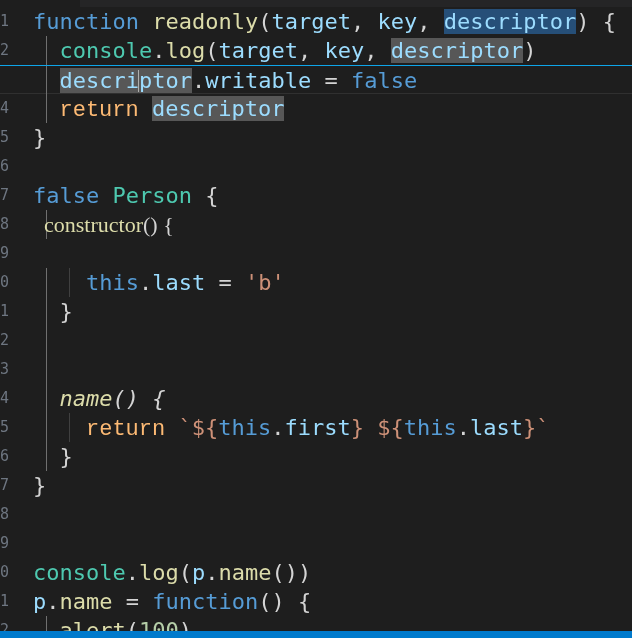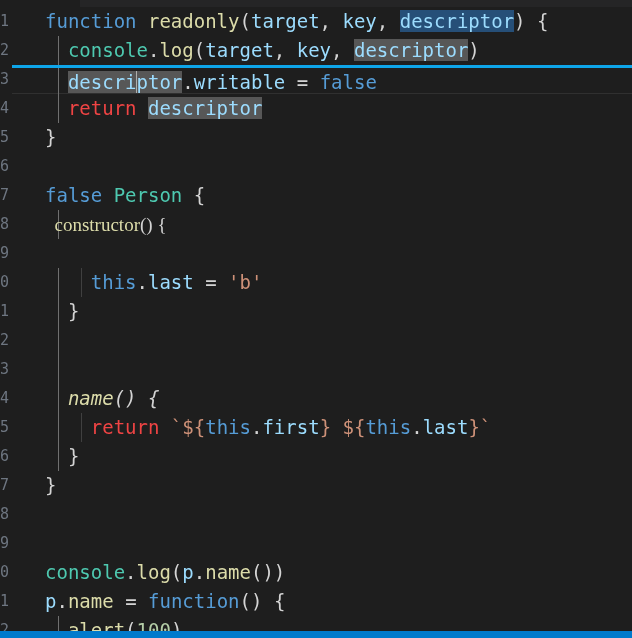--- a/index.html
+++ b/index.html
@@ -19,55 +19,55 @@
   }
   #gutter{
     position:absolute;left:0;top:0;width:22px;height:631px;
     background:#1e1e1e;
   }
   #code-surface{
     position:absolute;left:0;top:0;right:0;height:631px;
     overflow:hidden;
   }
   .line{
-    position:absolute;left:12px;right:0;height:29px;
+    position:absolute;left:0;right:0;height:29px;
     white-space:pre;
-    font-size:19px;
+    font-size:22px;
     line-height:29px;
     color:#d4d4d4;
     letter-spacing:0px;
   }
   .line .txt{
     position:absolute;left:33px;top:0;white-space:pre;
   }
   
   .lnum{
     position:absolute;left:-9px;top:0;width:18px;
     text-align:right;
     font-size:15px;line-height:29px;
     color:#6e7681;
     overflow:hidden;
   }
   
   .line.current{
     background:#1e1e1e;
-    border-top:3px solid #0ea5e9;
+    border-top:1px solid #0ea5e9;
     border-bottom:1px solid #303030;
     box-sizing:border-box;
   }
   
   .guide{
     position:absolute;top:0;width:1px;height:29px;
     background:#404040;
   }
   .guide.active{background:#707070;}
 
   
   .kw{color:#569cd6;}      
-  .ret{color:#ef4444;}     
+  .ret{color:#fdba74;font-family:Liberation Mono, monospace;}     
   .fn{color:#dcdcaa;}      
   .cls{color:#4ec9b0;}     
   .var{color:#9cdcfe;}     
   .str{color:#ce9178;}     
   .num{color:#b5cea8;}     
   .pun{color:#d4d4d4;}     
   .dec{color:#4a7ebb;}     
 
   
   .sel{background:#264f78;}

